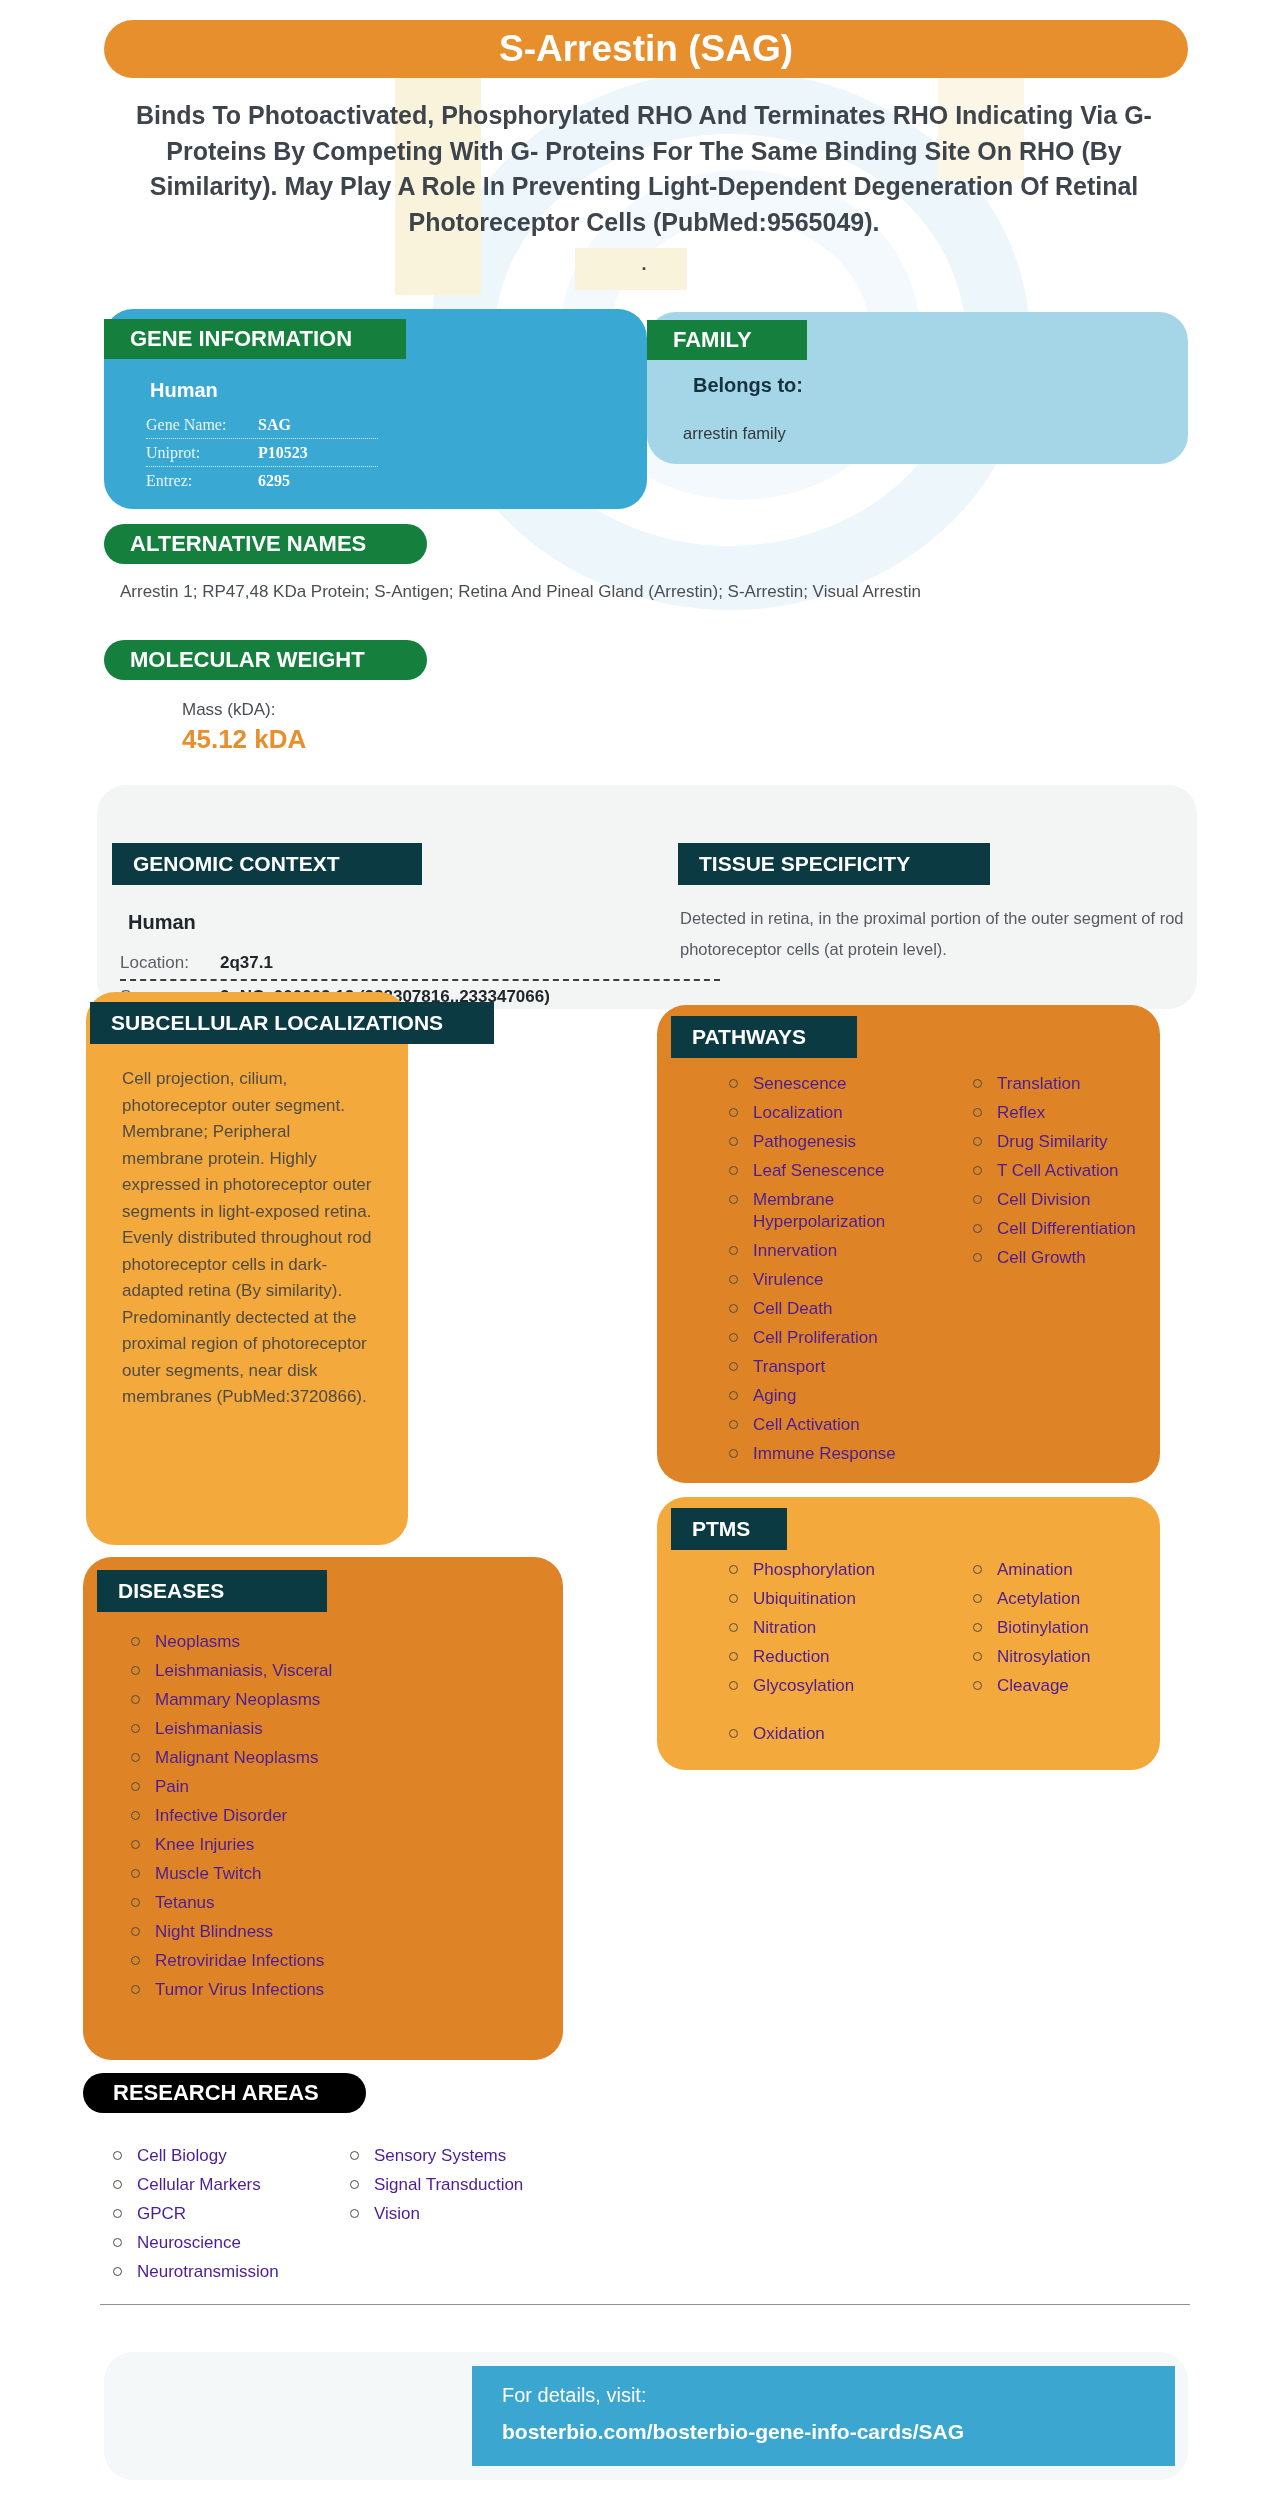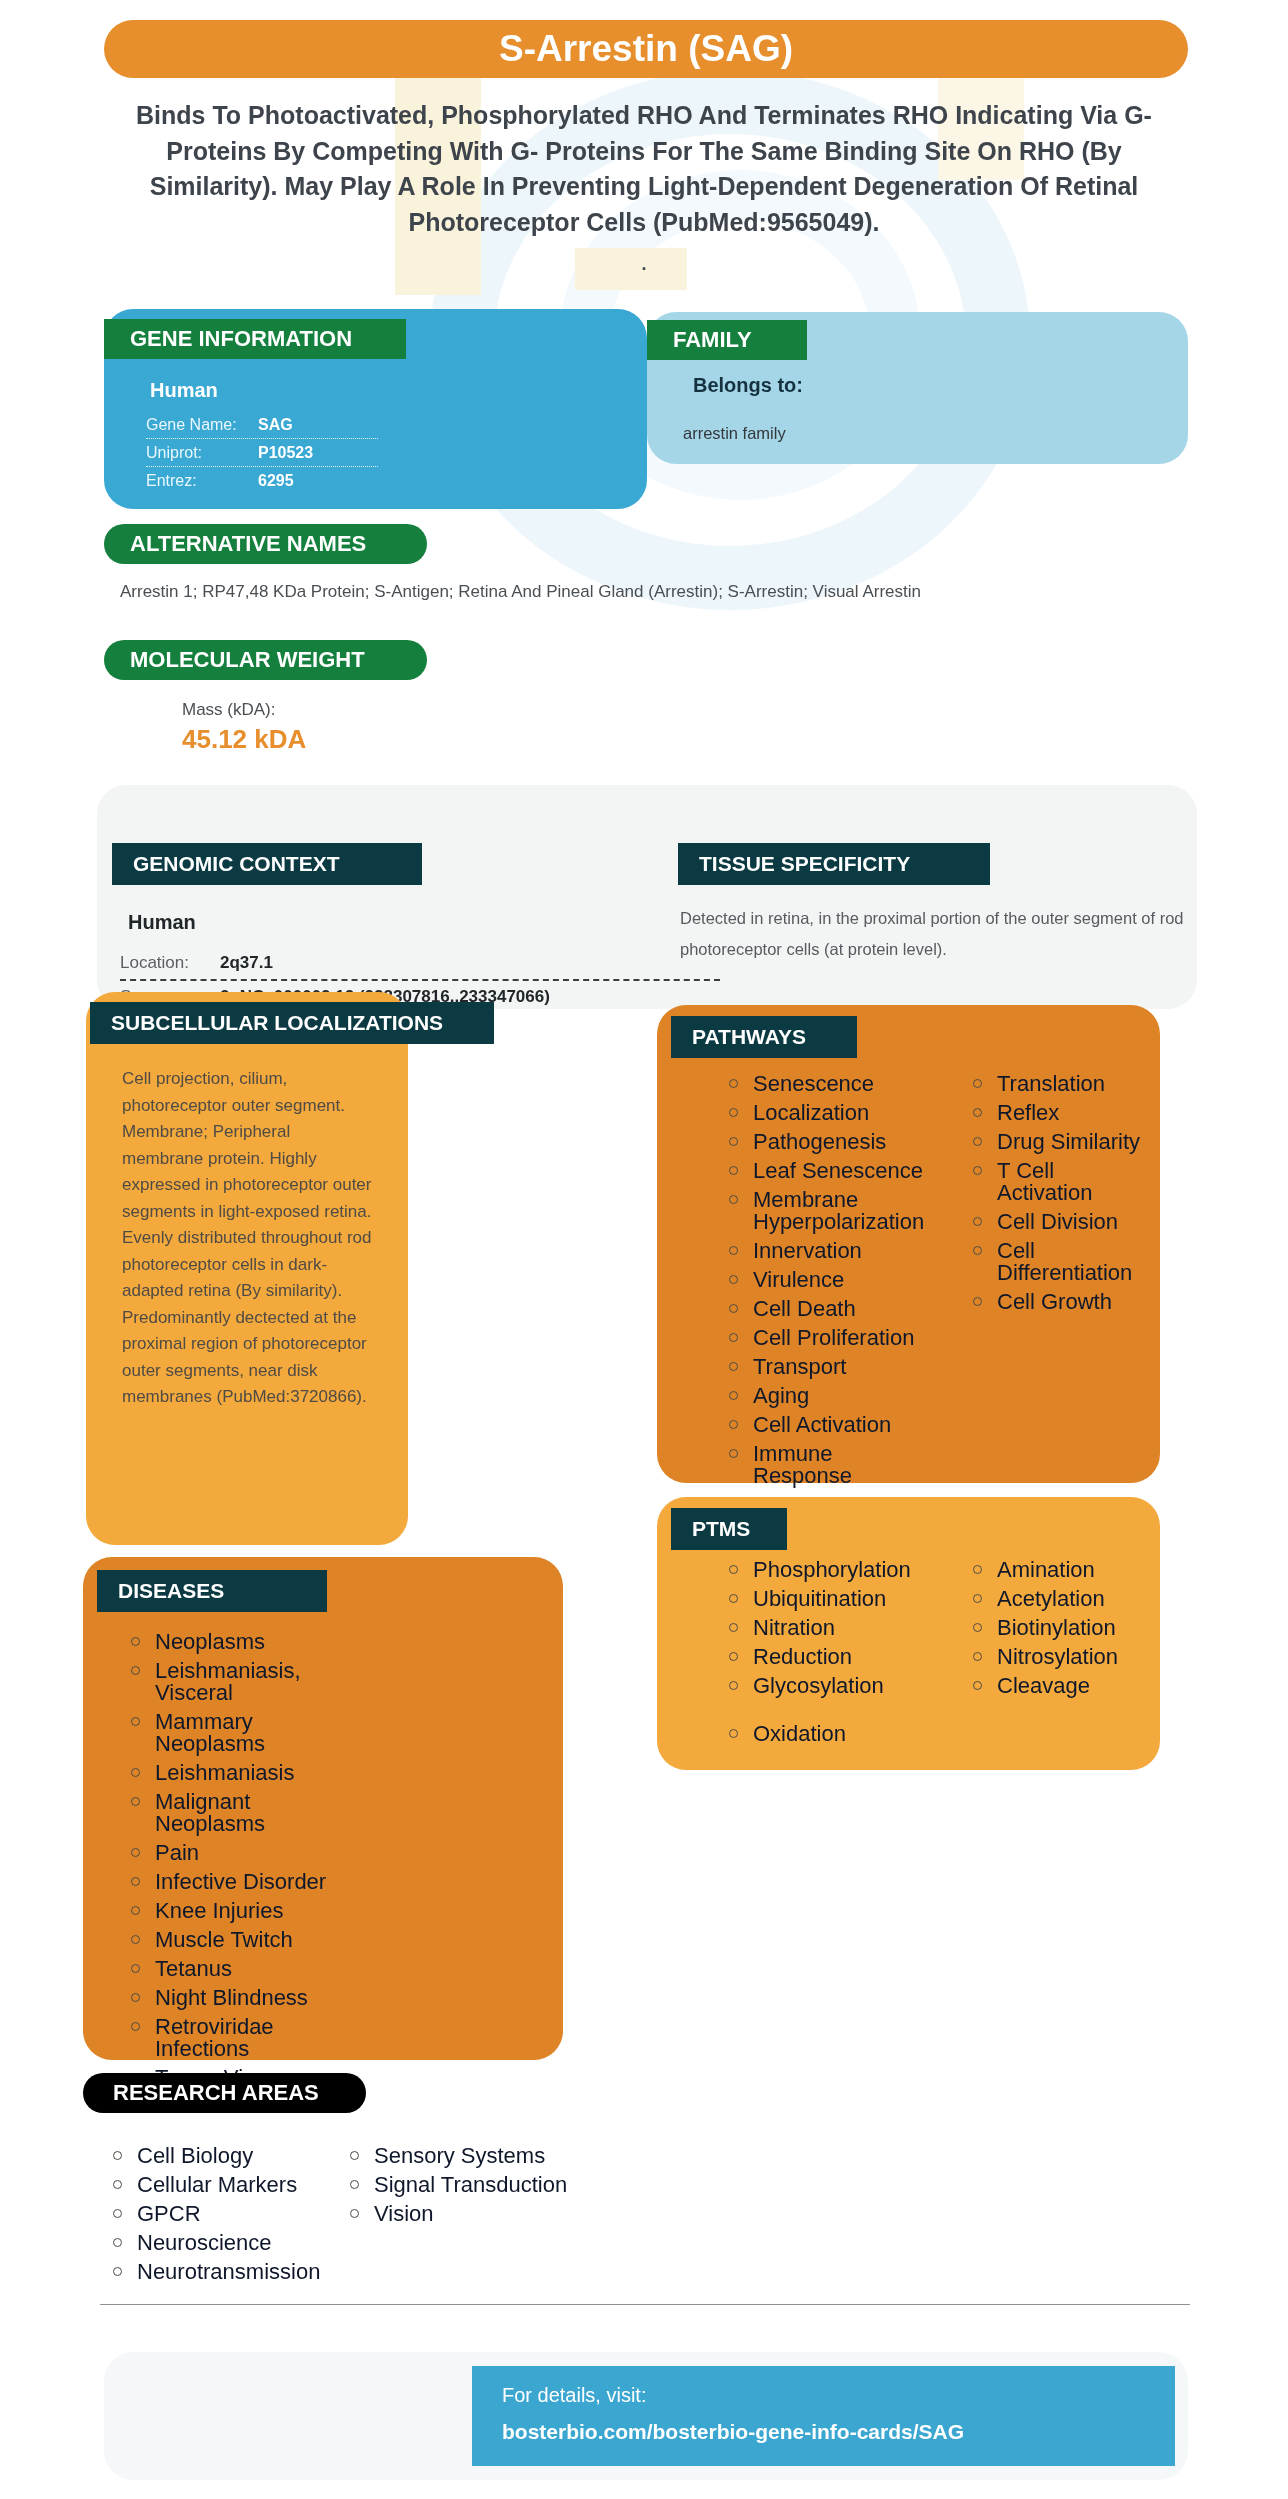--- a/index.html
+++ b/index.html
@@ -25,21 +25,21 @@
 
   .orange-label { position:absolute; background:#15803d; color:#fff; font-weight:bold; font-size:22px;
                   height:40px; line-height:40px; padding-left:26px; }
   .teal-header  { position:absolute; background:#0c3a43; color:#fff; font-weight:bold; font-size:21px;
                   height:42px; line-height:42px; padding-left:21px; }
 
   
   .gene-box { left:104px; top:309px; width:543px; height:200px; background:#39a9d4; }
   .gene-box .orange-label { left:0; top:10px; width:302px; }
   .gene-species { position:absolute; left:46px; top:70px; color:#fff; font-size:20px; font-weight:bold; }
-  .gene-rows { position:absolute; left:42px; top:102px; width:232px; }
+  .gene-rows { position:absolute; left:42px; top:102px; width:232px;font-family:Liberation Serif, serif; }
   .gene-row { display:flex; font-size:16px; padding:5px 0 4px 0; }
   .gene-row.dotted { border-bottom:1px dotted rgba(255,255,255,.85); }
   .gene-row .lbl { width:112px; color:#eaf7fc; }
   .gene-row .val { color:#fff; font-weight:bold; }
 
   
   .family-box { left:647px; top:312px; width:541px; height:152px; background:#a5d6e8; }
   .family-box .orange-label { left:0; top:8px; width:160px; }
   .family-belongs { position:absolute; left:46px; top:62px; color:#14323f; font-size:20px; font-weight:bold; }
   .family-value { position:absolute; left:36px; top:112px; color:#33383c; font-size:16.5px; }
@@ -69,22 +69,22 @@
   .sub-text { position:absolute; left:36px; top:74px; width:250px; color:#4f4b45; font-size:17px; line-height:26.5px; }
 
   .path-box { left:657px; top:1005px; width:503px; height:478px; background:#de8426; }
   .path-box .teal-header { left:14px; top:11px; width:186px; }
   .ptms-box { left:657px; top:1497px; width:503px; height:273px; background:#f4a93d; }
   .ptms-box .teal-header { left:14px; top:11px; width:116px; }
   .dis-box { left:83px; top:1557px; width:480px; height:503px; background:#de8426; }
   .dis-box .teal-header { left:14px; top:13px; width:230px; }
 
   ul.blist { list-style:none; position:absolute; }
-  ul.blist li { position:relative; padding-left:26px; margin-bottom:7px; font-size:22px;
-                line-height:22px; color:#0f172a; }
+  ul.blist li { position:relative; padding-left:26px; margin-bottom:7px; font-size:17px;
+                line-height:22px; color:#4c1d95; }
   ul.blist li::before { content:""; position:absolute; left:2px; top:6px; width:7px; height:7px;
                         border:1.5px solid #4f4b45; border-radius:50%; }
   .path-col1 { left:70px; top:68px; width:205px; }
   .path-col2 { left:314px; top:68px; width:180px; }
   .ptms-col1 { left:70px; top:62px; width:205px; }
   .ptms-col2 { left:314px; top:62px; width:180px; }
   .ptms-col1 li:last-child { margin-top:26px; }
   .dis-col1 { left:46px; top:74px; width:225px; }
   .dis-col2 { left:268px; top:74px; width:190px; }
 

